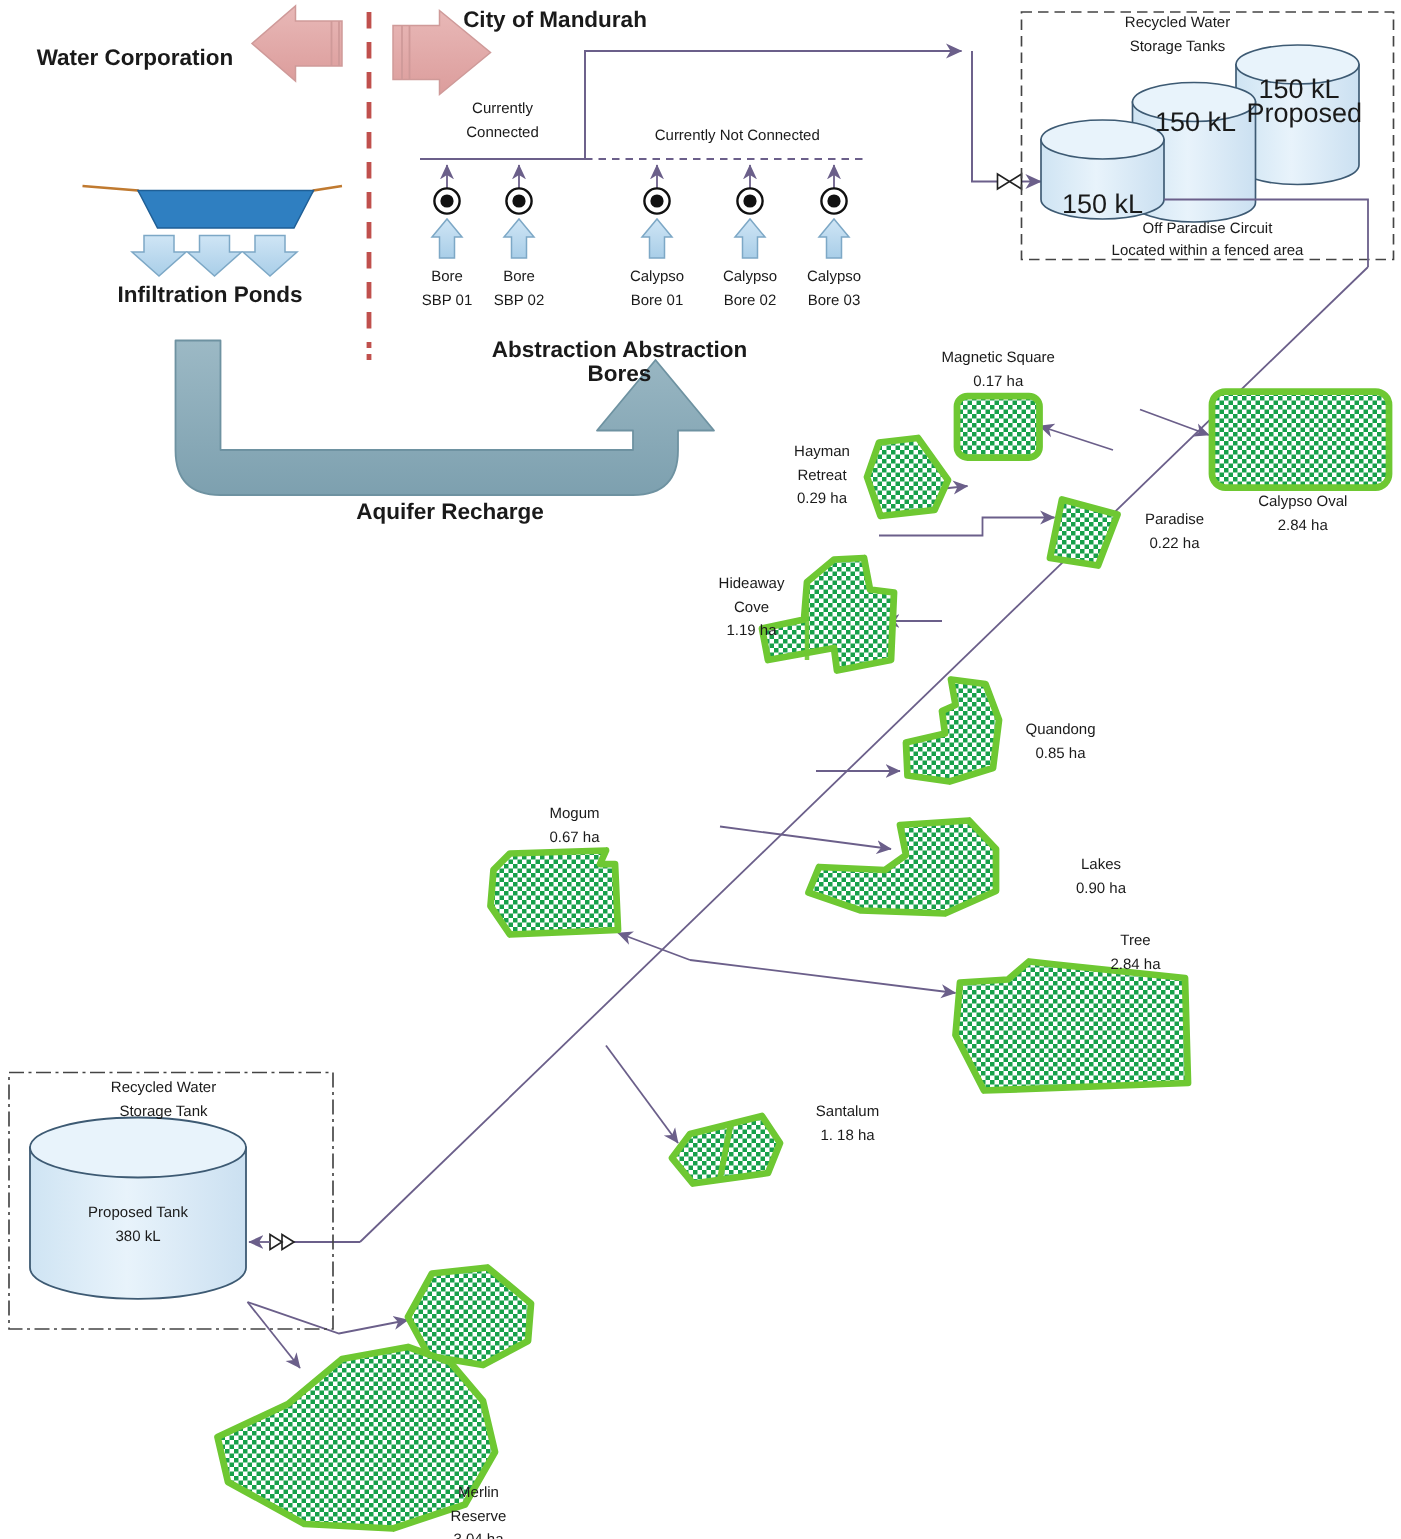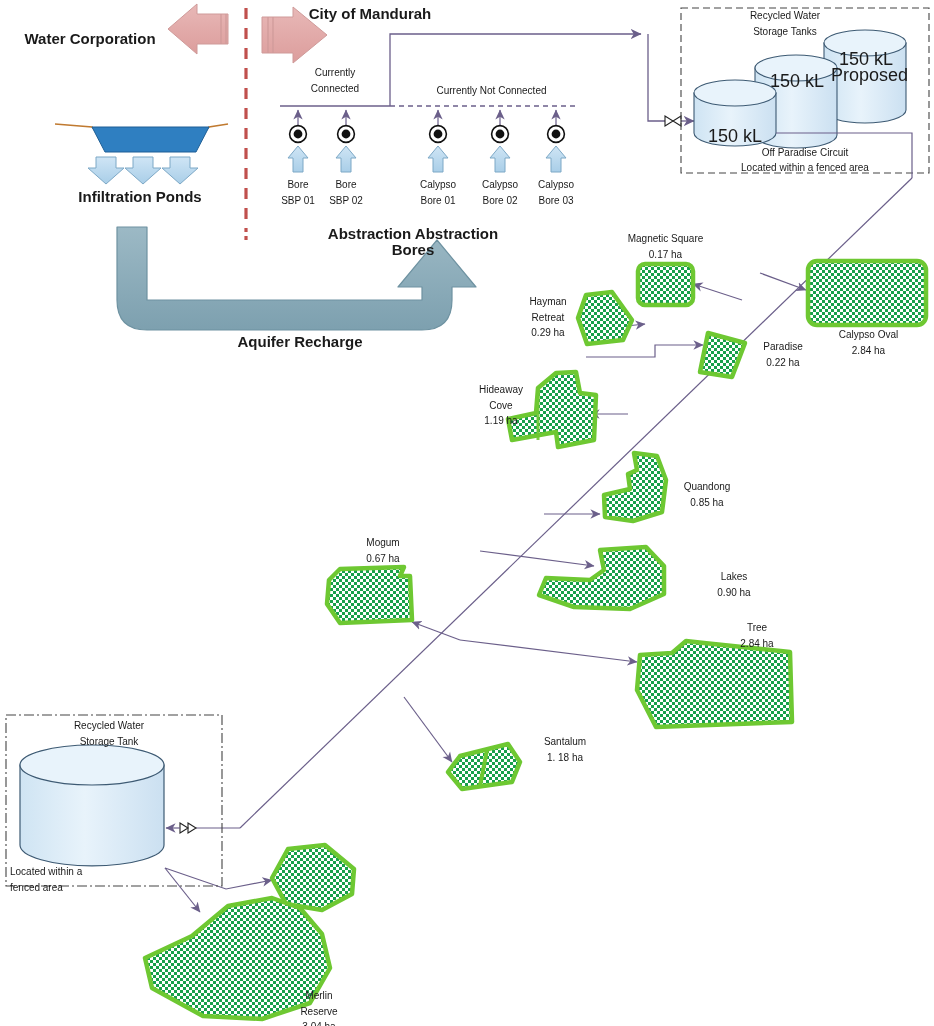--- a/index.html
+++ b/index.html
@@ -259,22 +259,22 @@
 Storage Tanks</div>
   <div class="tankcap lbl" style="left:700px;top:129px;width:70px;">150 kL</div>
   <div class="tankcap lbl" style="left:762px;top:74px;width:70px;">150 kL</div>
   <div class="tankcap lbl" style="left:831px;top:52px;width:70px;">150 kL
 Proposed</div>
   <div class="lbl" style="left:690px;top:145px;width:230px;">Off Paradise Circuit</div>
   <div class="lbl" style="left:690px;top:160px;width:230px;">Located within a fenced area</div>
 
   <div class="lbl" style="left:14px;top:718px;width:190px;">Recycled Water
 Storage Tank</div>
-  <div class="lbl left" style="left:10px;top:864px;width:150px;">Located within a
-fenced area</div>
+  <div class="lbl" style="left:22px;top:801px;width:140px;">Proposed Tank
+380 kL</div>
 
   <div class="lbl" style="left:613px;top:231px;width:105px;"><span>Magnetic Square</span><br><span>0.17 ha</span></div>
 
   <div class="lbl" style="left:816px;top:327px;width:105px;"><span>Calypso Oval</span><br><span>2.84 ha</span></div>
 
   <div class="lbl" style="left:512px;top:294px;width:72px;"><span>Hayman
 Retreat</span><br><span>0.29  ha</span></div>
 
   <div class="lbl" style="left:743px;top:339px;width:80px;"><span>Paradise</span><br><span>0.22  ha</span></div>
 

